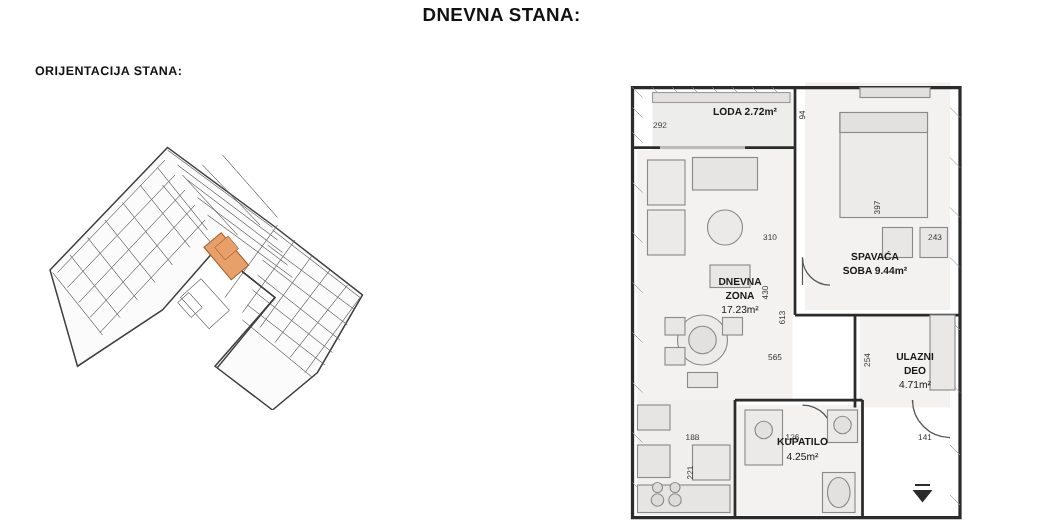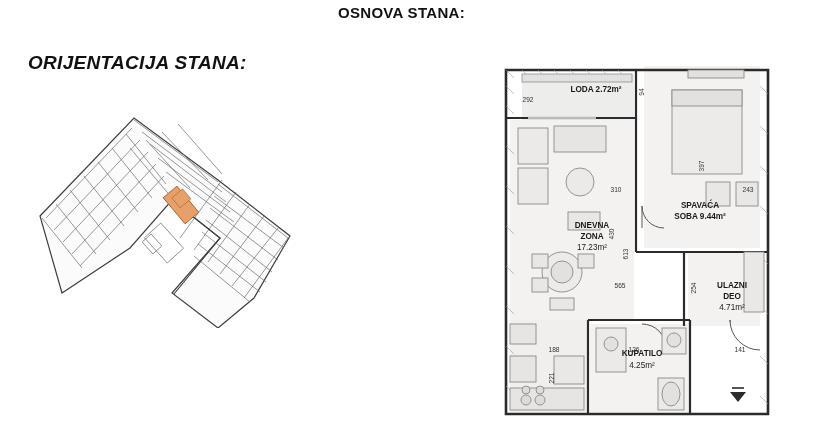--- a/index.html
+++ b/index.html
@@ -14,24 +14,23 @@
   .title-main {
     position:absolute;
     left:338px; top:4px;
     font-size:15px; font-weight:bold;
     letter-spacing:0.3px;
     color:#111;
   }
   .title-left {
     position:absolute;
     left:28px; top:52px;
-    font-size:19px; font-weight:bold;
+    font-size:10px; font-weight:bold;
     letter-spacing:0.3px;
     color:#111;
-    font-style:italic;
   }
 
   
   .orient-wrap {
     position:absolute;
     left:22px; top:88px;
     width:290px; height:240px;
   }
   .orient-wrap svg { display:block; }
 
@@ -53,21 +52,21 @@
   .dim {
     font-family:"Liberation Sans", sans-serif;
     font-size:6.6px;
     fill:#333333;
     text-anchor:middle;
   }
 </style>
 </head>
 <body>
 
-<div class="title-main">OSNOVA STANA:</div>
+<div class="title-main">DNEVNA STANA:</div>
 
 <div class="title-left">ORIJENTACIJA STANA:</div>
 
 <div class="orient-wrap">
   <svg width="290" height="240" viewBox="0 0 290 240">
     <g fill="#ffffff" stroke="#4a4a4a" stroke-width="1.1">
 
       <path d="M18 128 L112 30 L196 92 L268 148 L232 210 L196 240 L150 205 L198 150 L150 112 L108 160 L40 205 Z" fill="#fbfbfb" stroke="#3f3f3f" stroke-width="1.2"></path>
     </g>
 

